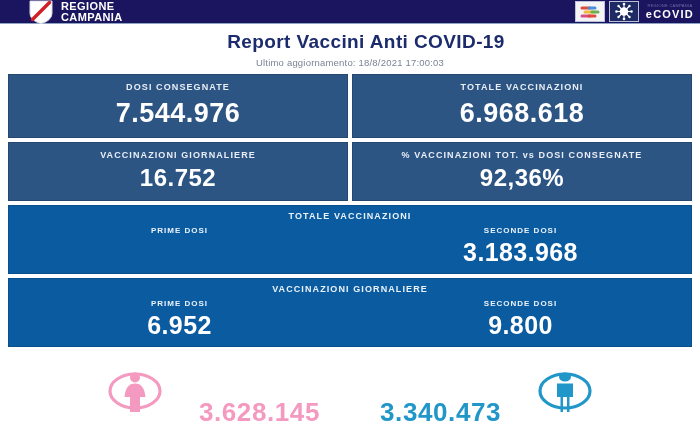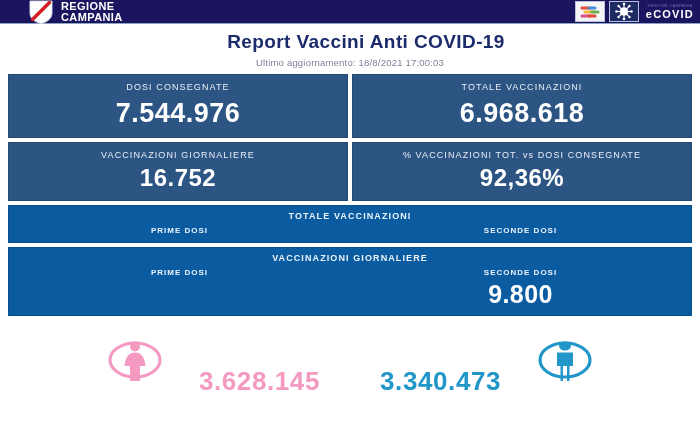--- a/index.html
+++ b/index.html
@@ -116,21 +116,21 @@
   .card {
     background: #2d5584;
     border: 1px solid #24486f;
     color: #ffffff;
     text-align: center;
     padding: 7px 4px 9px 4px;
   }
   .card .lbl {
     font-size: 9px;
     letter-spacing: 1.1px;
-    font-weight: normal;
+    font-weight: bold;
     color: #e9eef6;
   }
   .card .val {
     font-size: 27px;
     font-weight: bold;
     letter-spacing: 0.5px;
     margin-top: 7px;
     line-height: 29px;
   }
   .card.compact .val { font-size: 24px; margin-top: 5px; line-height: 26px; }
@@ -282,29 +282,31 @@
 </div>
 
 <div class="band">
   <div class="band-title">TOTALE VACCINAZIONI</div>
   <div class="band-cols">
     <div class="band-col">
       <div class="sub">PRIME DOSI</div>
     </div>
     <div class="band-col">
       <div class="sub">SECONDE DOSI</div>
+      <div class="num">3.183.968</div>
     </div>
   </div>
 </div>
 
 <div class="band">
   <div class="band-title">VACCINAZIONI GIORNALIERE</div>
   <div class="band-cols">
     <div class="band-col">
       <div class="sub">PRIME DOSI</div>
+      <div class="num">6.952</div>
     </div>
     <div class="band-col">
       <div class="sub">SECONDE DOSI</div>
       <div class="num">9.800</div>
     </div>
   </div>
 </div>
 
 <div class="gender">
 

